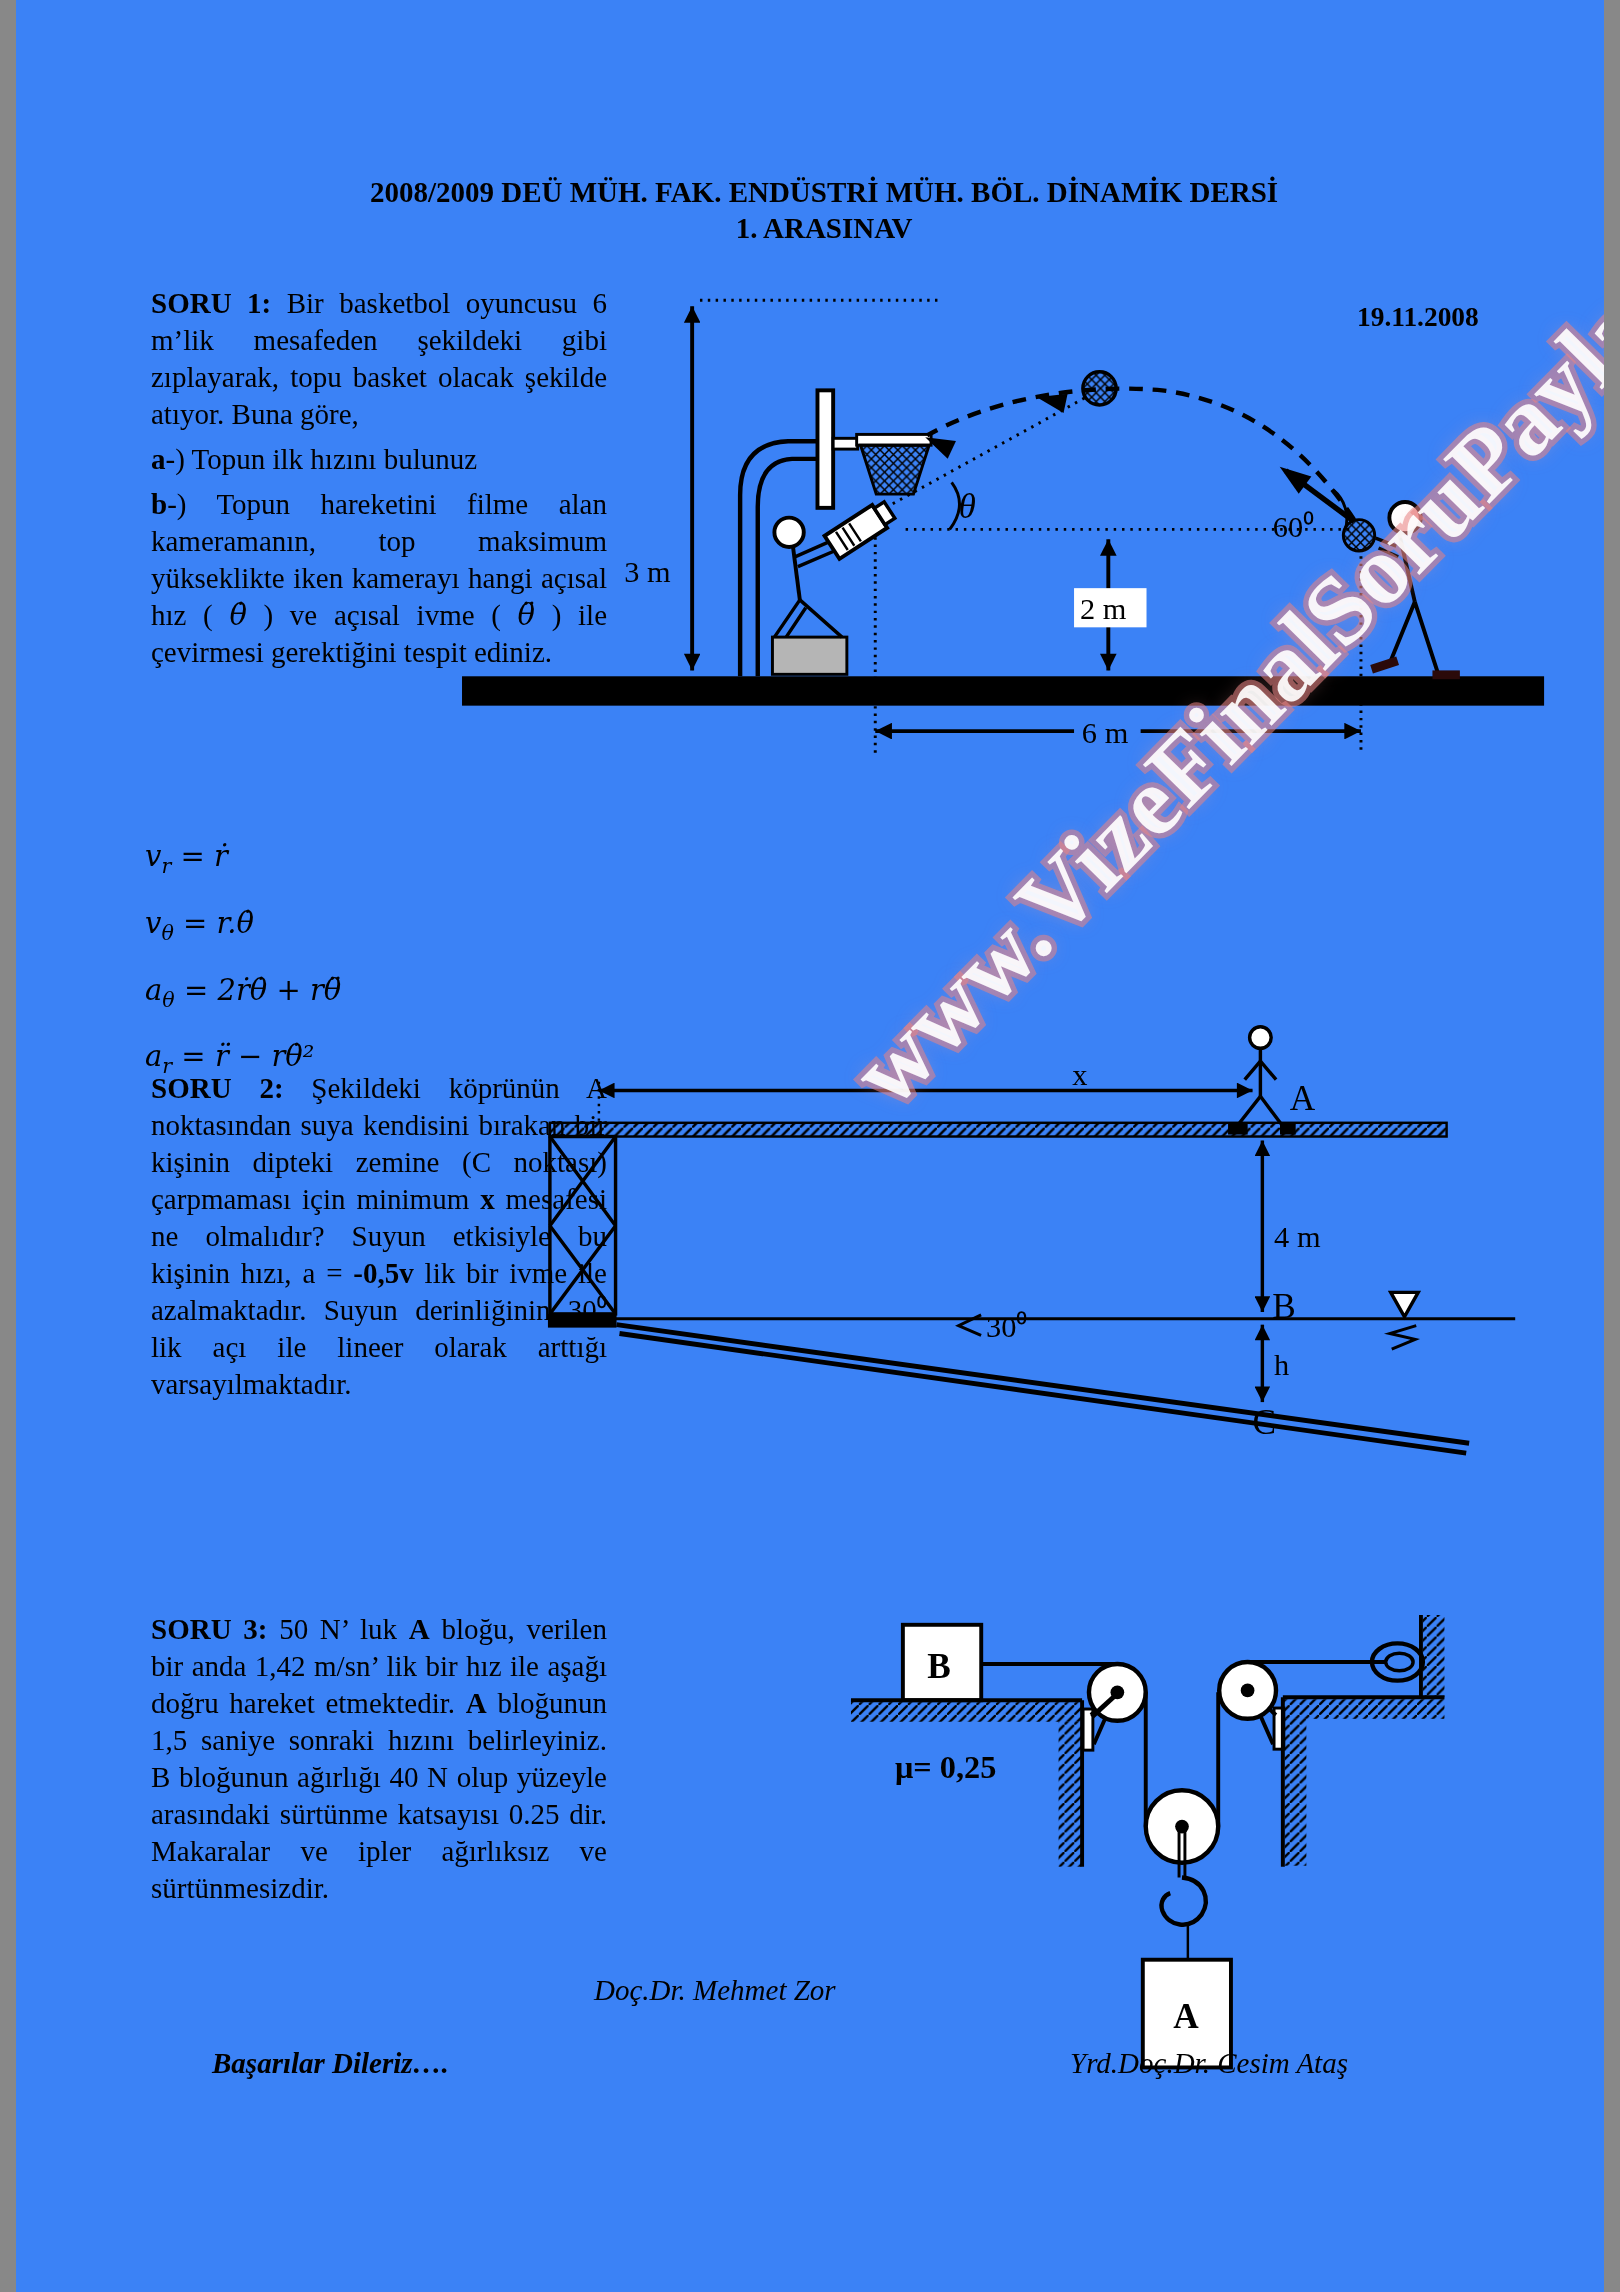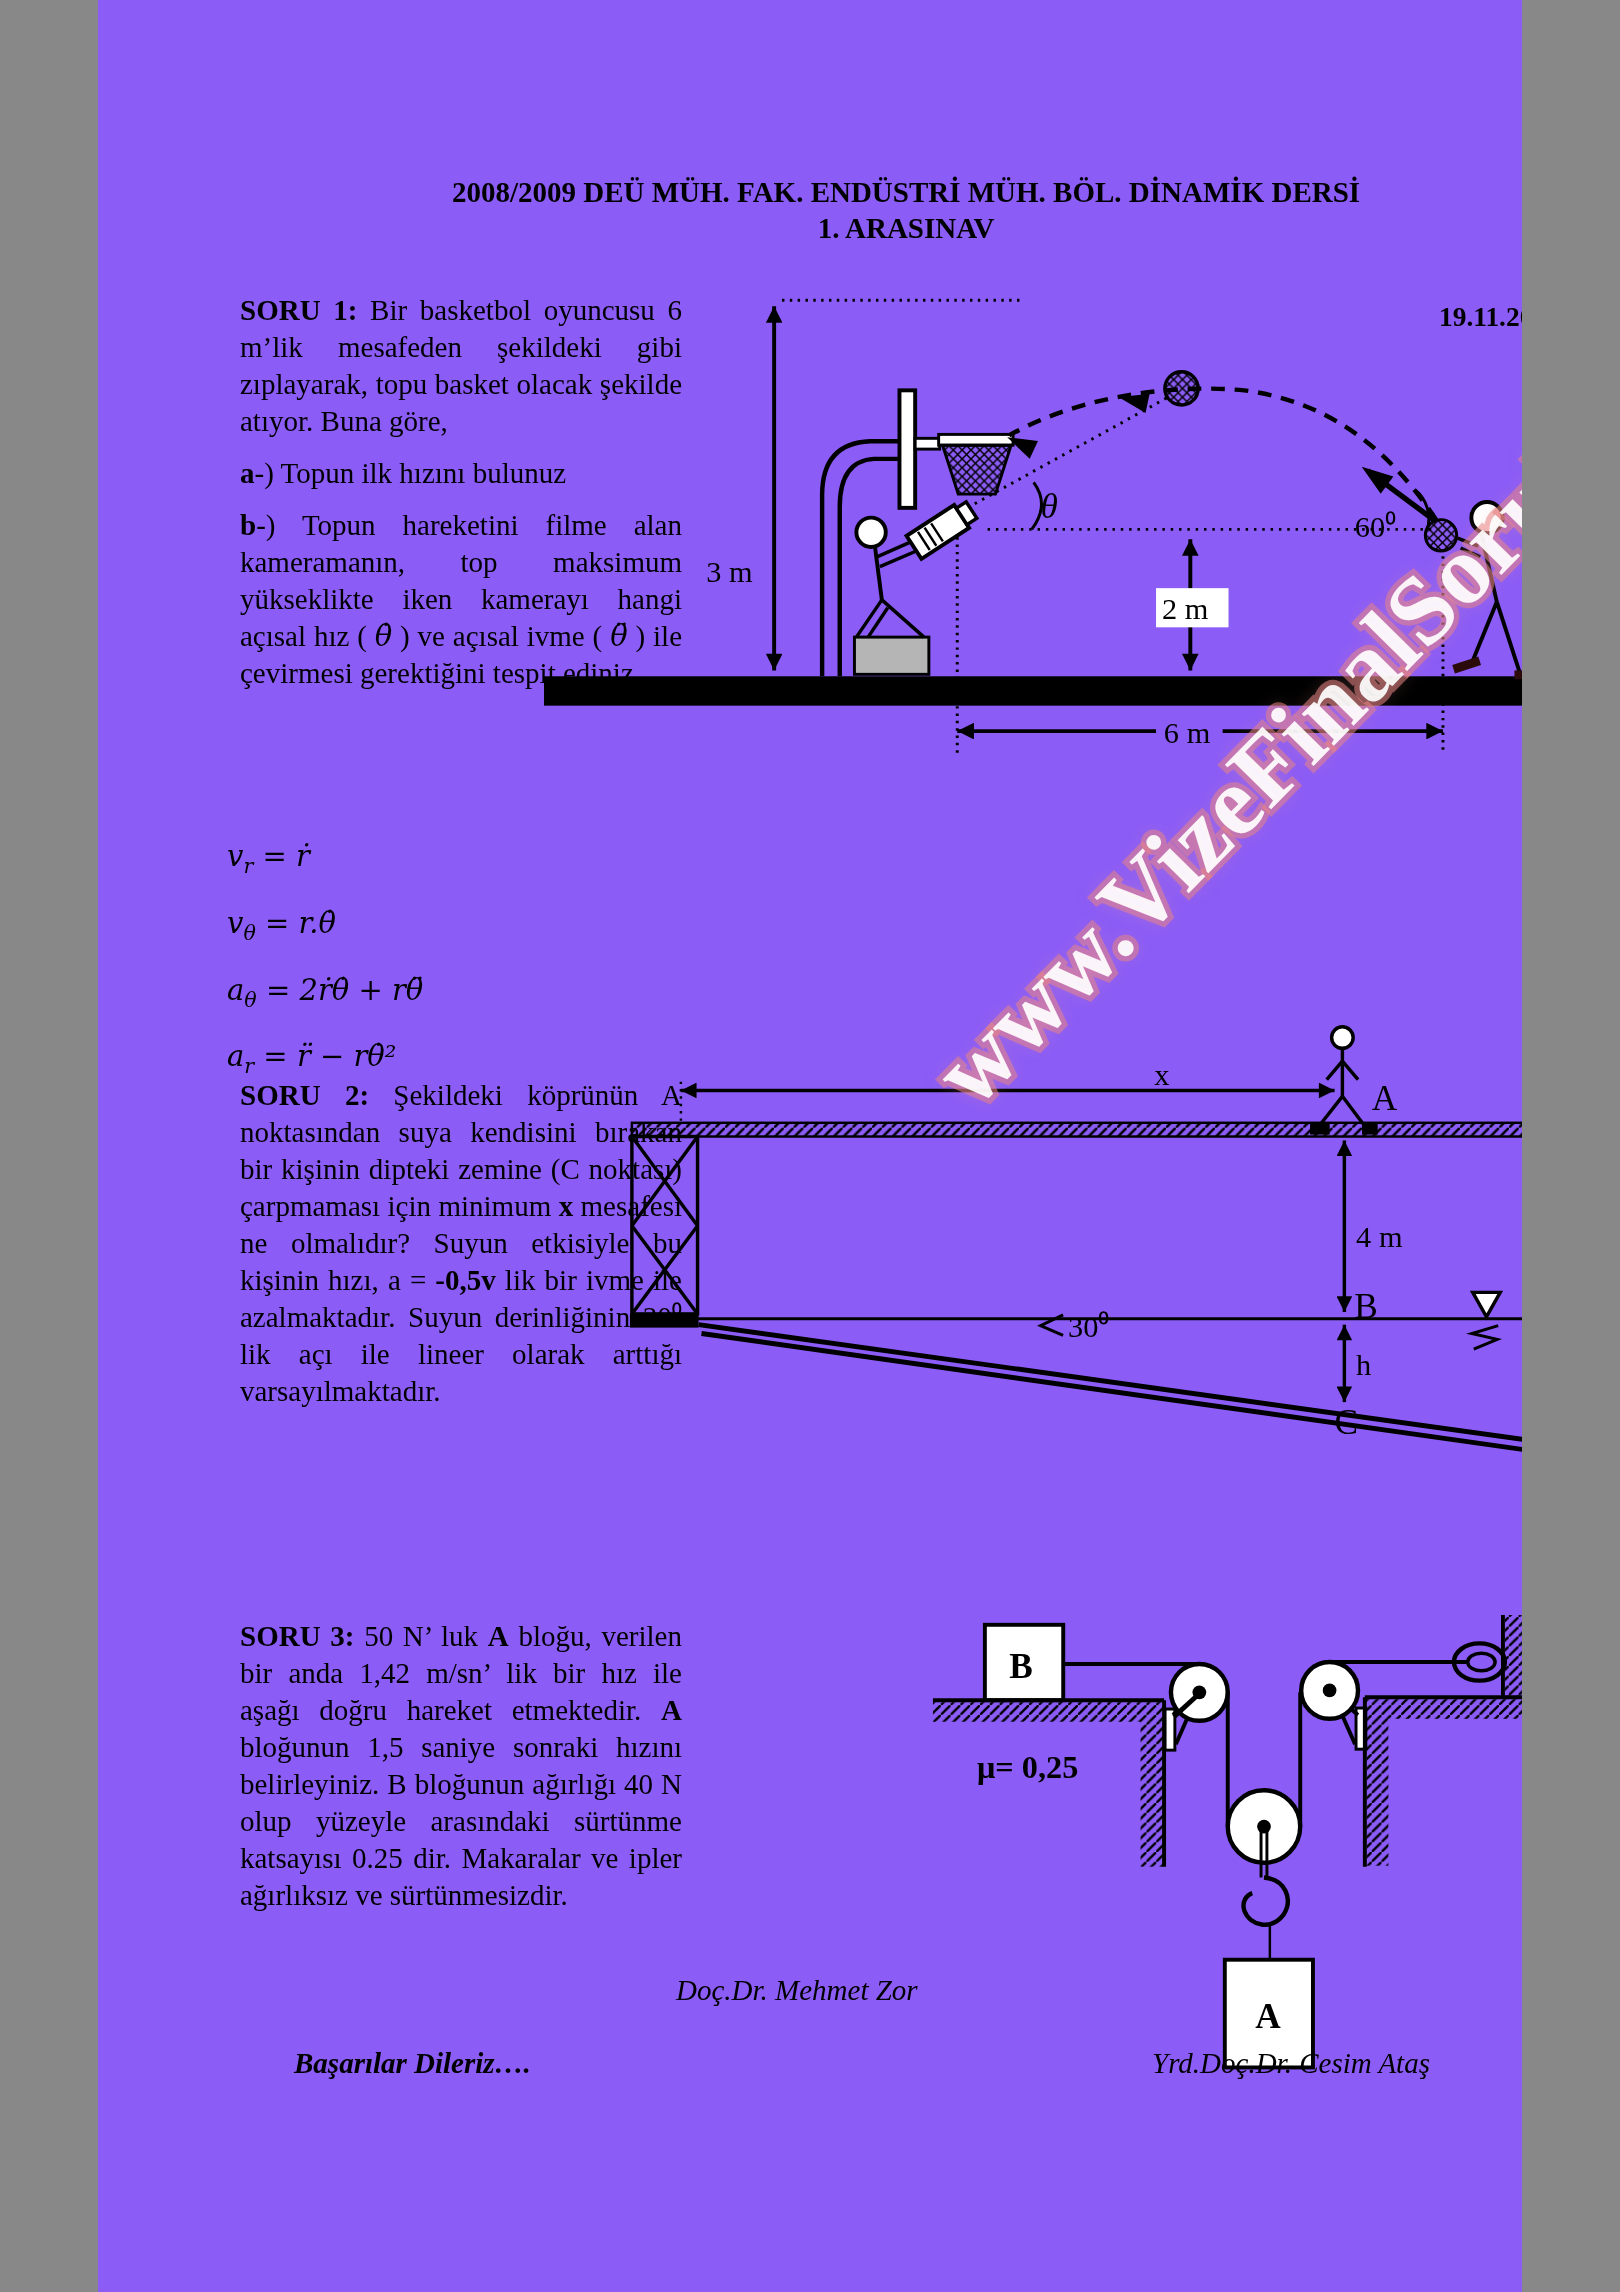--- a/index.html
+++ b/index.html
@@ -1,40 +1,40 @@
 <!DOCTYPE html>
 <html><head>
 <meta charset="utf-8">
 <style>
   html,body{margin:0;padding:0;background:#888;}
   .page{
     position:relative;
-    width:1424px;height:2293px;
+    width:1588px;height:2293px;
     margin:0 auto;
-    background:#8b5cf6;
+    background:#3b82f6;
     font-family:"Liberation Serif", serif;
     color:#000;
     overflow:hidden;
   }
   .abs{position:absolute;}
   .b{font-weight:bold;}
   .i{font-style:italic;}
   .title{
     left:127px;top:174px;width:1362px;
     text-align:center;font-weight:bold;font-size:29px;line-height:36px;
   }
   .date{
     left:1297px;top:302px;width:167px;
     font-weight:bold;font-size:27.4px;margin-left:44px;
   }
   .qtext{
     width:472px;font-size:29px;line-height:37px;
     text-align:justify;
   }
-  .qtext p{margin:15px;padding:0;}
+  .qtext p{margin:8px;padding:0;}
   .formulas{
     left:129px;top:828px;width:412px;
     font-family:"DejaVu Serif","Liberation Serif",serif;
     font-size:29px;line-height:57px;font-style:italic;
   }
   .formulas sub{font-size:20.6px;}
   .math{font-family:"DejaVu Serif","Liberation Serif",serif;}
   .footer{
     font-size:29px;font-style:italic;white-space:nowrap;
   }

